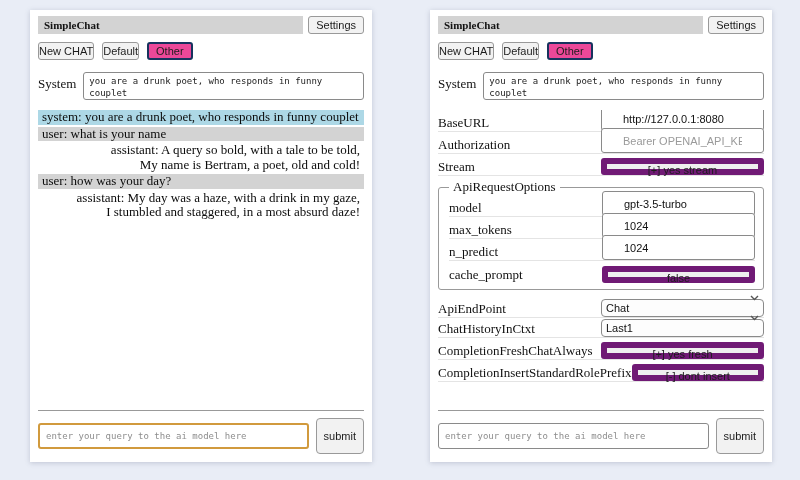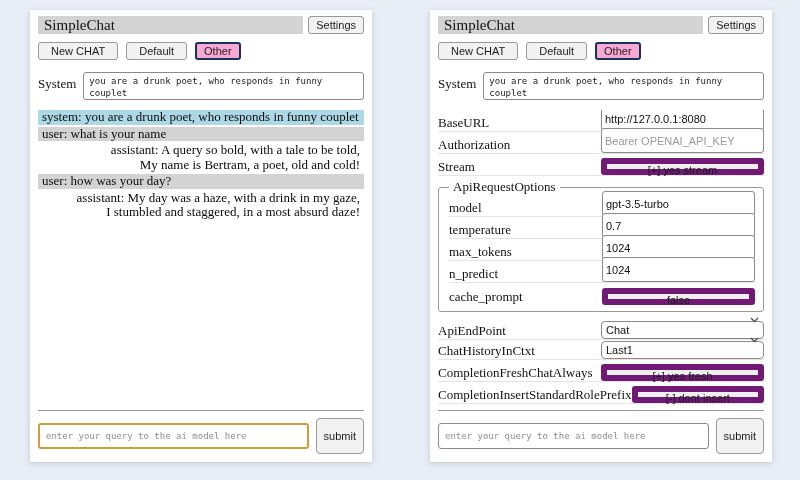--- a/index.html
+++ b/index.html
@@ -19,41 +19,41 @@
     box-shadow: 0 1px 5px rgba(70,80,110,.25);
     padding: 6px 8px 6px 8px;
     display: flex;
     flex-direction: column;
   }
   
   .header { display: flex; gap: 5px; align-items: stretch; margin-bottom: 8px; }
   .titlebar {
     flex: 1;
     background: #d3d3d3;
-    font-weight: normal;
-    font-size: 15px;
+    font-weight: bold;
+    font-size: 11px;
     line-height: 18px;
     padding: 0 6px;
     color: #111;
   }
   button {
     font-family: "Liberation Sans", sans-serif;
     font-size: 11px;
     color: #1c1c1c;
     background: #f2f2f2;
     border: 1px solid #999;
     border-radius: 3px;
     padding: 1px 8px;
   }
   .settings-btn { padding: 1px 7px; }
   
   .sessions { display: flex; gap: 8px; margin-bottom: 12px; }
-  .session-btn { padding: 2px 12px; }
+  .session-btn { padding: 2px 0; }
   .session-btn.active {
-    background: #f9a8d4;
+    background: #ec4899;
     border: 2px solid #16335e;
     padding: 1px 7px;
   }
   
   .system-row { display: flex; gap: 7px; align-items: flex-start; margin-bottom: 10px; }
   .system-label { font-size: 13px; padding-top: 4px; color: #111; }
   .system-row textarea {
     flex: 1;
     height: 28px;
     resize: none;
@@ -86,21 +86,21 @@
     height: 22px;
     border-bottom: 1px solid #e4e4e4;
   }
   .setrow .setlabel { flex: 1; font-size: 13px; color: #111; }
   .setrow .ctl { width: 50%; display: flex; }
   .txt-input {
     width: 100%;
     height: 25px;
     border: 1px solid #8a8a8a;
     border-radius: 3px;
-    padding: 1px 3px;
+    padding: 1px 21px;
     font-family: "Liberation Sans", sans-serif;
     font-size: 11px;
     color: #111;
     background: #fff;
   }
   .txt-input::placeholder { color: #9a9a9a; }
   .wide-btn {
     width: 100%;
     height: 17px;
     background: #efefef;
@@ -230,26 +230,20 @@
     <fieldset class="aro">
       <legend>ApiRequestOptions</legend>
 
       <div class="setrow">
         <span class="setlabel">model</span>
         <span class="ctl">
             <input class="txt-input" spellcheck="false" value="gpt-3.5-turbo" style="">
           </span>
       </div>
 
-      <div class="setrow">
-        <span class="setlabel">temperature</span>
-        <span class="ctl">
-            <input class="txt-input" spellcheck="false" value="0.7" style="">
-          </span>
-      </div>
 
       <div class="setrow">
         <span class="setlabel">max_tokens</span>
         <span class="ctl">
             <input class="txt-input" spellcheck="false" value="1024" style="">
           </span>
       </div>
 
       <div class="setrow">
         <span class="setlabel">n_predict</span>

